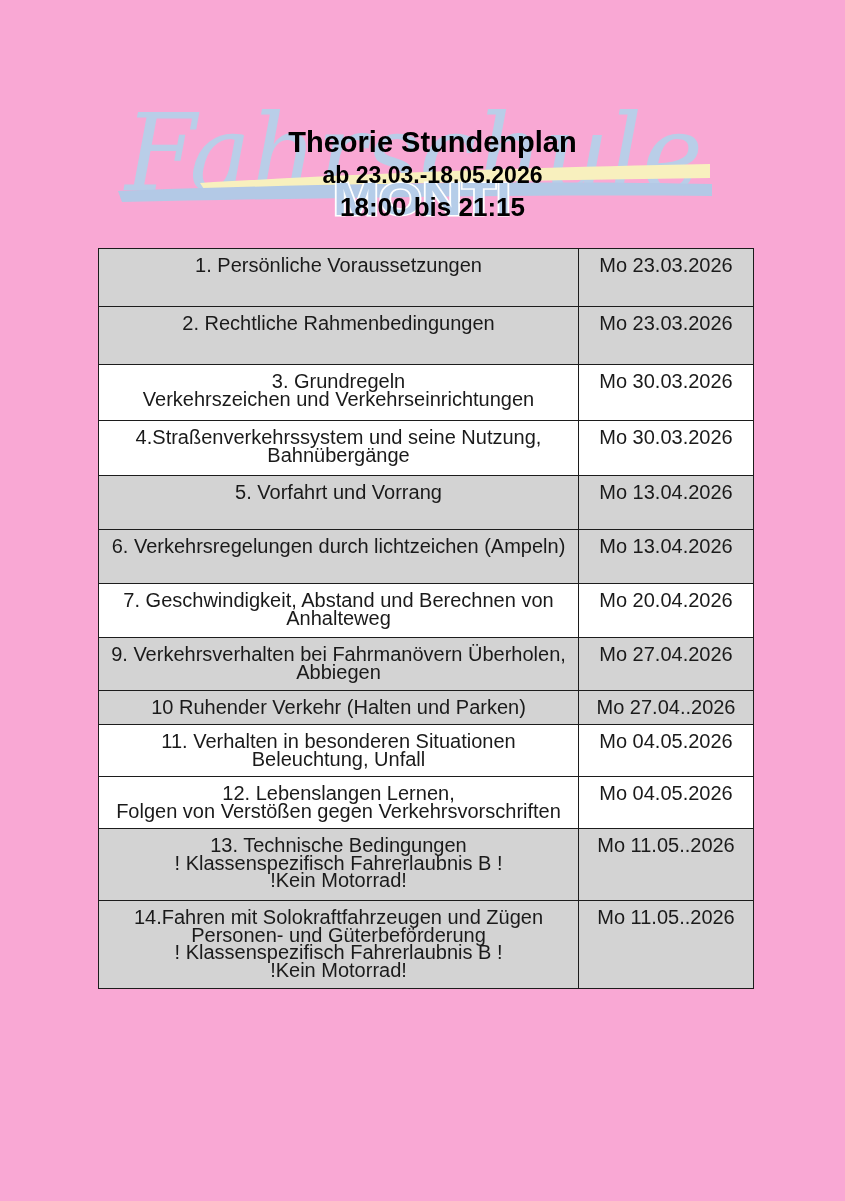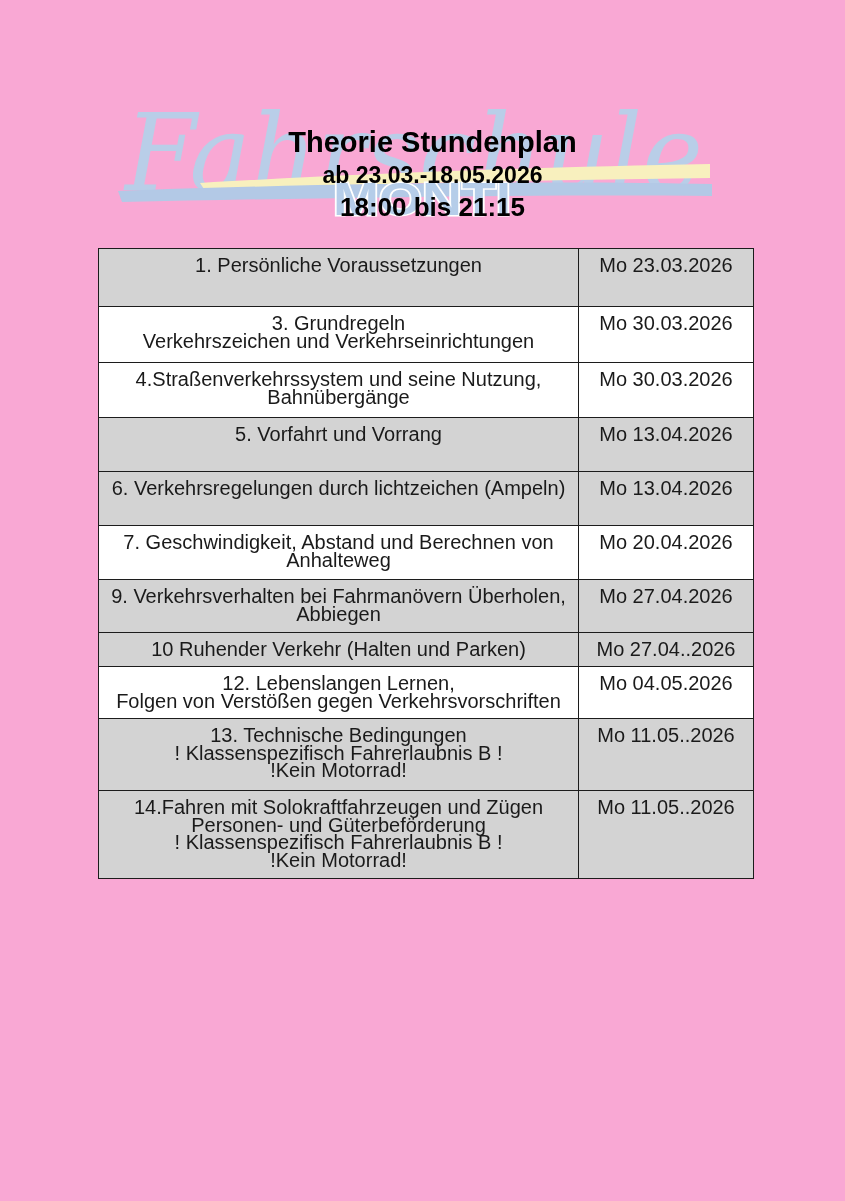--- a/index.html
+++ b/index.html
@@ -93,20 +93,26 @@
       <col class="topic-col">
       <col class="date-col">
     </colgroup>
     <tbody>
         <tr class="shaded" style="height: 58px;">
           <td>
             <div>1. Persönliche Voraussetzungen</div>
           </td>
           <td>Mo 23.03.2026</td>
         </tr>
+        <tr class="shaded" style="height: 58px;">
+          <td>
+            <div>2. Rechtliche Rahmenbedingungen</div>
+          </td>
+          <td>Mo 23.03.2026</td>
+        </tr>
         <tr class="plain" style="height: 56px;">
           <td>
             <div>3. Grundregeln</div>
             <div>Verkehrszeichen und Verkehrseinrichtungen</div>
           </td>
           <td>Mo 30.03.2026</td>
         </tr>
         <tr class="plain" style="height: 55px;">
           <td>
             <div>4.Straßenverkehrssystem und seine Nutzung, Bahnübergänge</div>
@@ -138,20 +144,27 @@
           <td>Mo 27.04.2026</td>
         </tr>
         <tr class="shaded" style="height: 34px;">
           <td>
             <div>10 Ruhender Verkehr (Halten und Parken)</div>
           </td>
           <td>Mo 27.04..2026</td>
         </tr>
         <tr class="plain" style="height: 52px;">
           <td>
+            <div>11. Verhalten in besonderen Situationen</div>
+            <div>Beleuchtung, Unfall</div>
+          </td>
+          <td>Mo 04.05.2026</td>
+        </tr>
+        <tr class="plain" style="height: 52px;">
+          <td>
             <div>12. Lebenslangen Lernen,</div>
             <div>Folgen von Verstößen gegen Verkehrsvorschriften</div>
           </td>
           <td>Mo 04.05.2026</td>
         </tr>
         <tr class="shaded" style="height: 72px;">
           <td>
             <div>13. Technische Bedingungen</div>
             <div>! Klassenspezifisch Fahrerlaubnis B !</div>
             <div>!Kein Motorrad!</div>

